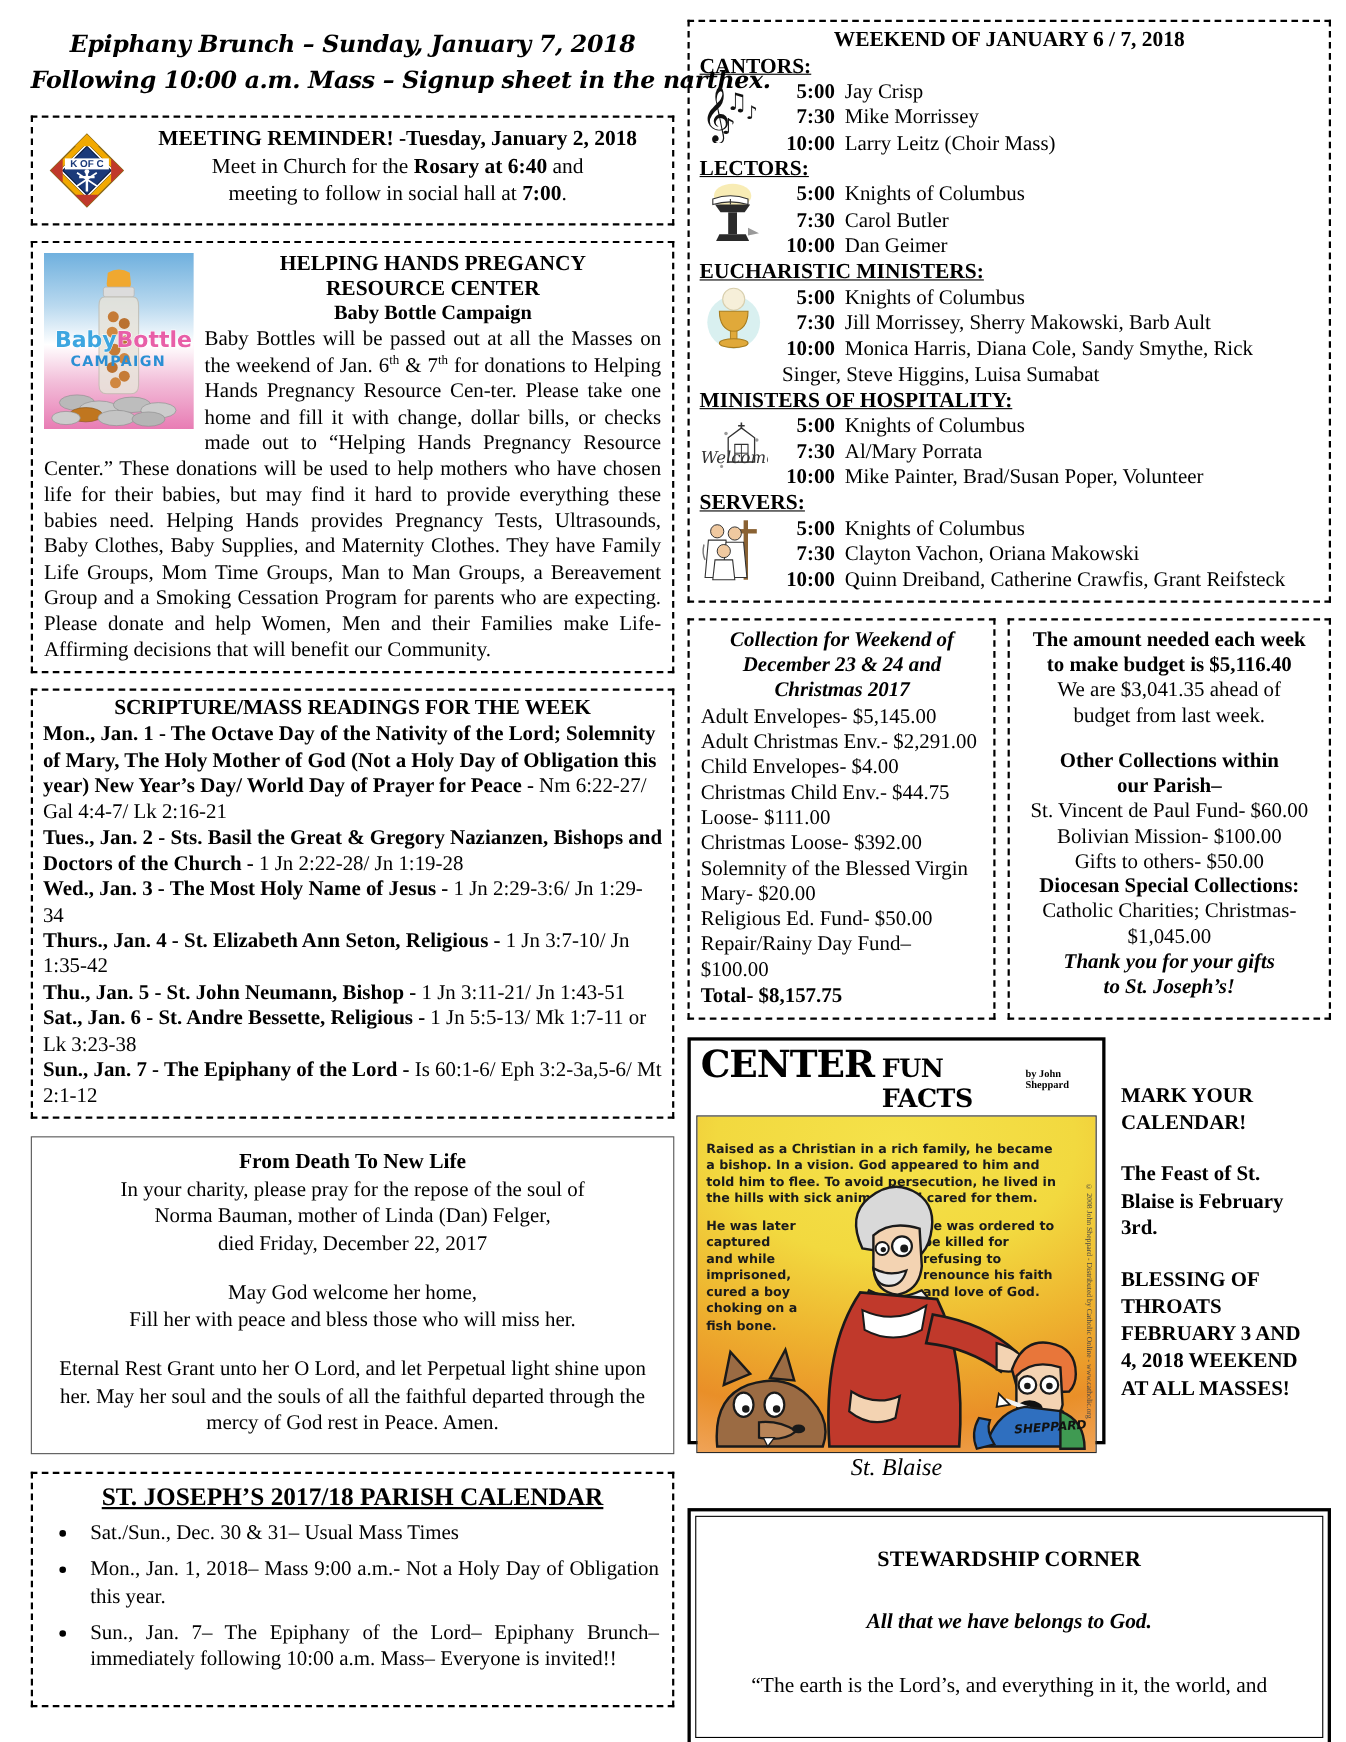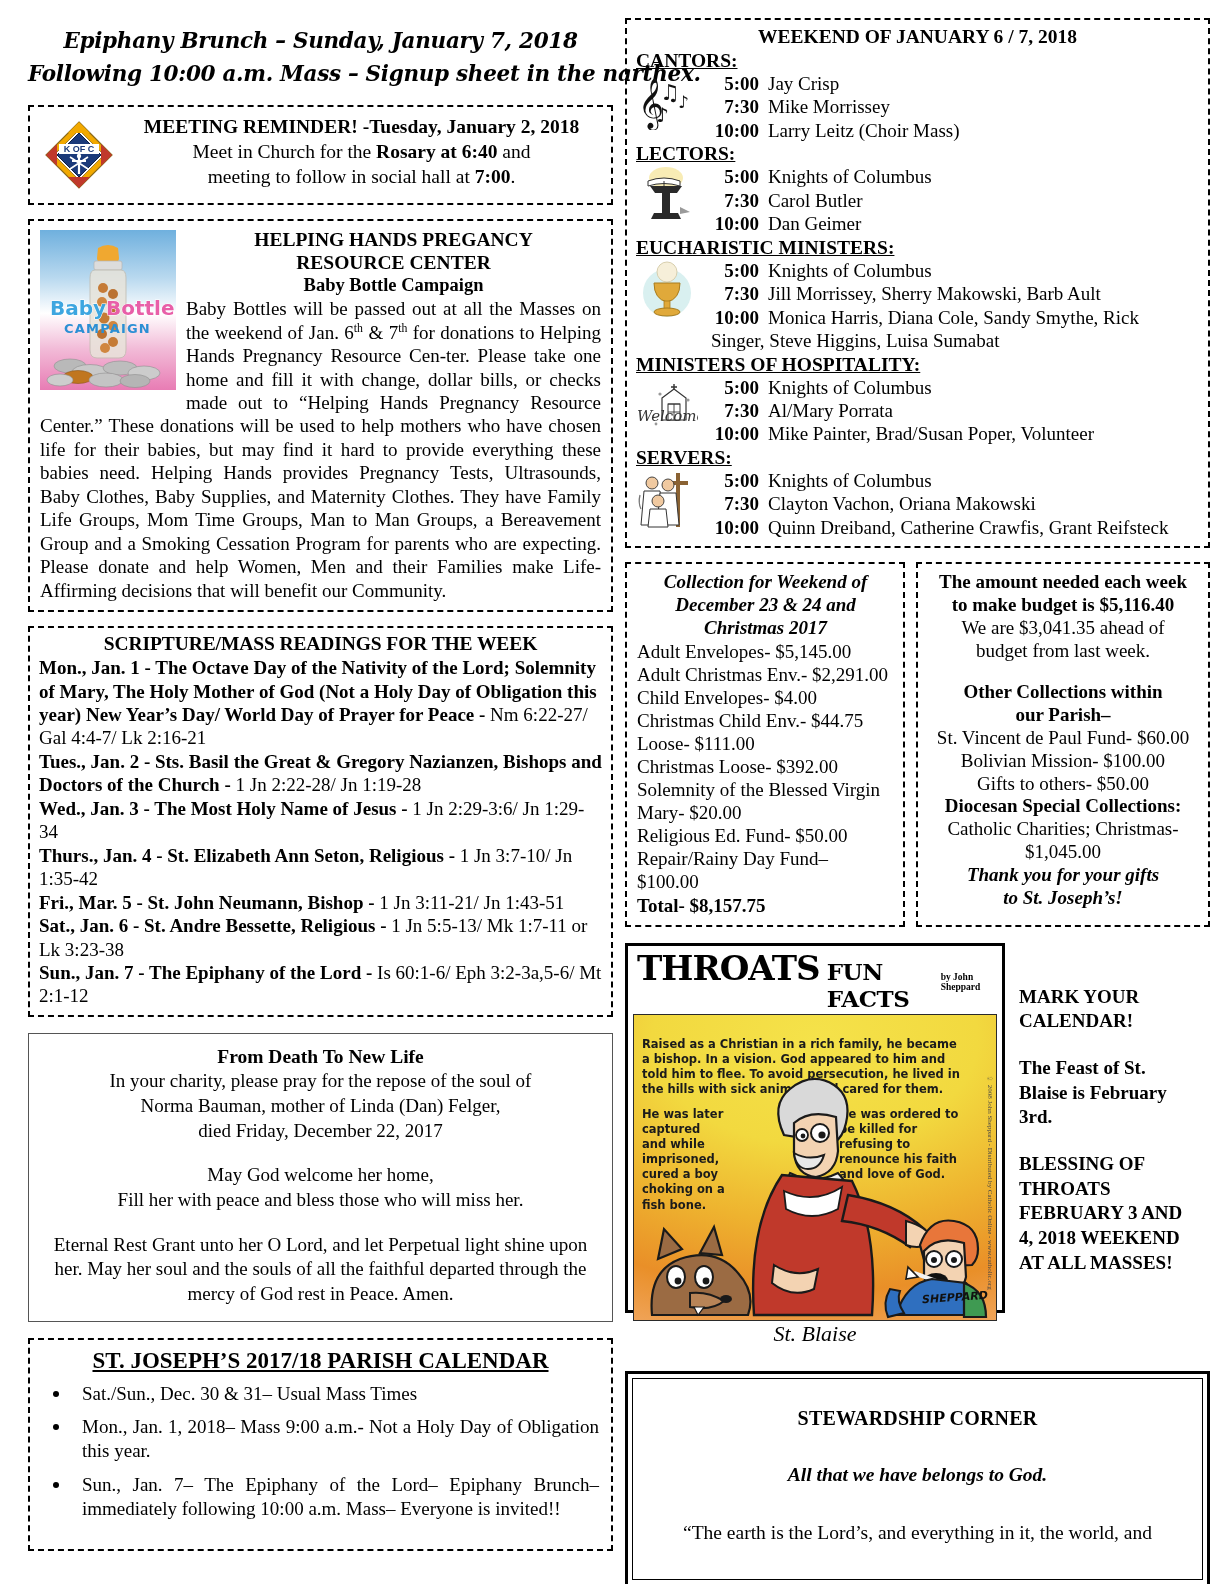--- a/index.html
+++ b/index.html
@@ -411,21 +411,21 @@
       <div class="hh-body"><span>Baby Bottles will be passed out at all the Masses on the weekend of Jan. 6</span><sup>th</sup><span> &amp; 7</span><sup>th</sup><span> for donations to Helping Hands Pregnancy Resource Cen-ter.  Please take one home and fill it with change,</span> <span>dollar bills, or checks made out to “Helping Hands Pregnancy Resource Center.” These donations will be used to help mothers who have chosen life for their babies, but may find it hard to provide everything these babies need.  Helping Hands provides Pregnancy Tests, Ultrasounds, Baby Clothes, Baby Supplies, and Maternity Clothes. They have Family Life Groups, Mom Time Groups, Man to Man Groups, a Bereavement Group and a Smoking Cessation Program for parents who are expecting.  Please donate and help Women, Men and their Families make Life-Affirming decisions that will benefit our Community.</span></div>
       <div style="clear:both"></div>
     </div>
 
     <div class="dashbox scr-box">
       <div class="scr-title">SCRIPTURE/MASS READINGS FOR THE WEEK</div>
       <div class="scr-item"><b>Mon.,  Jan. 1 - The Octave Day of the Nativity of the Lord; Solemnity of Mary, The Holy Mother of God (Not a Holy Day of Obligation this year) New Year’s Day/ World Day of Prayer for Peace - </b><span>Nm 6:22-27/ Gal 4:4-7/ Lk 2:16-21</span></div>
       <div class="scr-item"><b>Tues., Jan. 2 - Sts. Basil the Great &amp; Gregory Nazianzen, Bishops and Doctors of the Church - </b><span>1 Jn 2:22-28/ Jn 1:19-28</span></div>
       <div class="scr-item"><b>Wed., Jan. 3 - The Most Holy Name of Jesus - </b><span>1 Jn 2:29-3:6/ Jn 1:29-34</span></div>
       <div class="scr-item"><b>Thurs., Jan. 4 - St. Elizabeth Ann Seton, Religious - </b><span>1 Jn 3:7-10/ Jn 1:35-42</span></div>
-      <div class="scr-item"><b>Fri., Mar. 5 - St. John Neumann, Bishop - </b><span>1 Jn 3:11-21/ Jn 1:43-51</span></div>
+      <div class="scr-item"><b>Thu., Jan. 5 - St. John Neumann, Bishop - </b><span>1 Jn 3:11-21/ Jn 1:43-51</span></div>
       <div class="scr-item"><b>Sat., Jan. 6 - St. Andre Bessette, Religious - </b><span>1 Jn 5:5-13/ Mk 1:7-11 or Lk 3:23-38</span></div>
       <div class="scr-item"><b>Sun., Jan. 7 - The Epiphany of the Lord - </b><span> Is 60:1-6/ Eph 3:2-3a,5-6/ Mt 2:1-12</span></div>
     </div>
 
     <div class="solidbox death-box">
       <div class="t">From Death To New Life</div>
       <div>In your charity, please pray for the repose of the soul of</div>
       <div>Norma Bauman, mother of Linda (Dan) Felger,</div>
       <div>died Friday, December 22, 2017</div>
       <div class="gap"></div>
@@ -628,21 +628,21 @@
         <div class="mr-n">$1,045.00</div>
         <div class="mr-i">Thank you for your gifts</div>
         <div class="mr-i">to St. Joseph’s!</div>
       </div>
     </div>
 
     <div class="saints-row">
       <div class="saints-wrap">
         <div class="saints-card">
           <div class="saints-banner">
-            <span class="saints-word">THROATS</span>
+            <span class="saints-word">CENTER</span>
             <span class="funfacts-word">FUN FACTS</span>
             <span class="saints-by">by John Sheppard</span>
           </div>
           <div class="saints-art">
             <div class="bubble" style="left:8px; top:22px; width:320px;">Raised as a Christian in a rich family, he became a bishop. In a vision. God appeared to him and told him to flee. To avoid persecution, he lived in the hills with sick animals and cared for them.</div>
             <div class="bubble" style="left:8px; top:92px; width:86px;">He was later captured and while imprisoned, cured a boy choking on a fish bone.</div>
             <div class="bubble" style="left:205px; top:92px; width:130px;">He was ordered to be killed for refusing to renounce his faith and love of God.</div>
 
             <svg viewBox="0 0 370 305" width="370" height="305" style="position:absolute;left:0;top:0;" aria-hidden="true">
 

